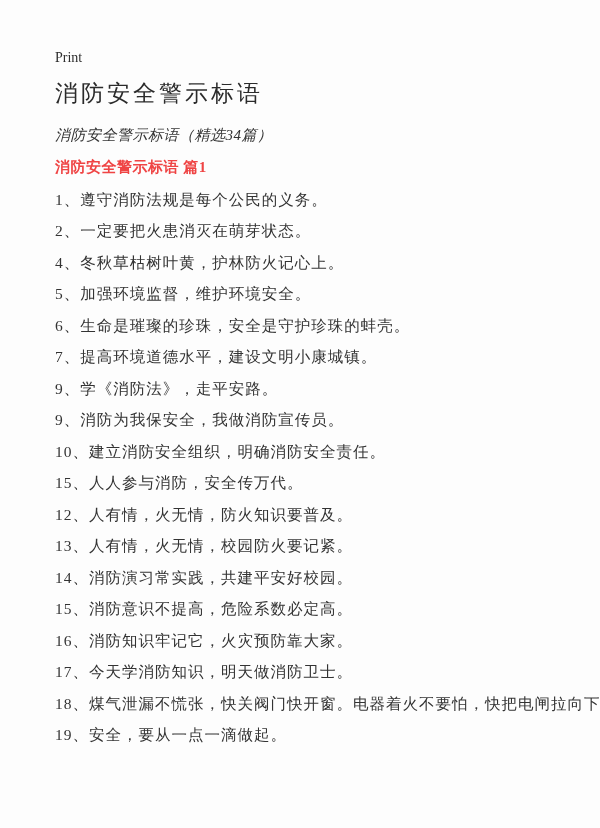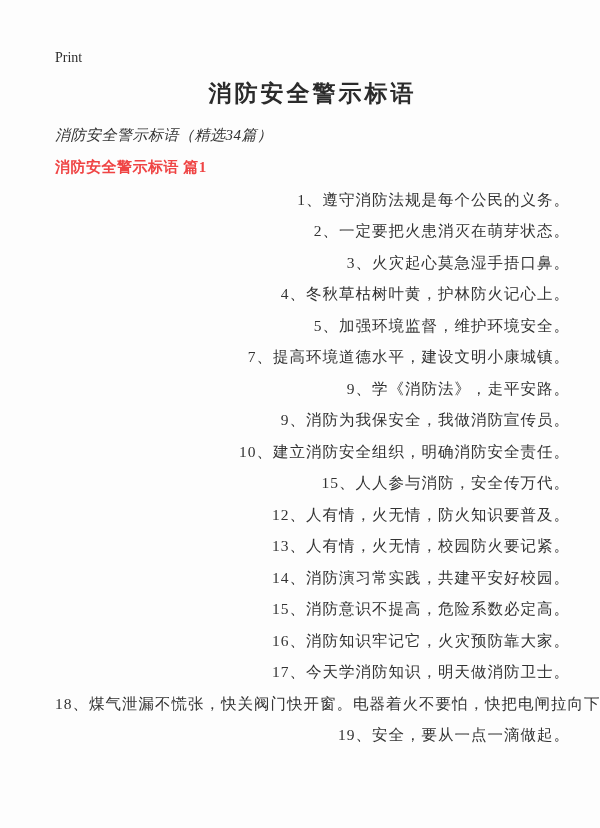--- a/index.html
+++ b/index.html
@@ -21,24 +21,23 @@
     padding: 48px 30px 0 55px;
   }
   .print-link {
     font-size: 14px;
     line-height: 17px;
     color: #2e2e2e;
     display: inline-block;
     cursor: pointer;
   }
   .doc-title {
-    text-align: center;
     font-size: 23px;
     line-height: 25px;
-    font-weight: 700;
+    font-weight: 400;
     letter-spacing: 3px;
     margin: 15px 0 0 0;
     color: #2b2b2b;
   }
   .doc-subtitle {
     font-size: 15px;
     line-height: 18px;
     margin: 20px 0 0 0;
     font-weight: 400;
     letter-spacing: 0.5px;
@@ -55,42 +54,41 @@
   .item-list {
     margin: 0;
     padding: 0;
   }
   .list-item {
     font-size: 15.5px;
     line-height: 16px;
     letter-spacing: 1px;
     margin: 15.5px 0 0 0;
     white-space: nowrap;
-    text-align: right;
   }
 </style>
 </head>
 <body>
 
 <div class="doc">
 
   <span class="print-link">Print</span>
 
   <h1 class="doc-title">消防安全警示标语</h1>
 
   <p class="doc-subtitle">消防安全警示标语（精选34篇）</p>
 
   <p class="section-heading">消防安全警示标语 篇1</p>
 
   <div class="item-list">
     <p class="list-item">1、遵守消防法规是每个公民的义务。</p>
     <p class="list-item">2、一定要把火患消灭在萌芽状态。</p>
-    <p class="list-item">3、火灾起心莫急湿手捂口鼻。</p>
     <p class="list-item">4、冬秋草枯树叶黄，护林防火记心上。</p>
     <p class="list-item">5、加强环境监督，维护环境安全。</p>
+    <p class="list-item">6、生命是璀璨的珍珠，安全是守护珍珠的蚌壳。</p>
     <p class="list-item">7、提高环境道德水平，建设文明小康城镇。</p>
     <p class="list-item">9、学《消防法》，走平安路。</p>
     <p class="list-item">9、消防为我保安全，我做消防宣传员。</p>
     <p class="list-item">10、建立消防安全组织，明确消防安全责任。</p>
     <p class="list-item">15、人人参与消防，安全传万代。</p>
     <p class="list-item">12、人有情，火无情，防火知识要普及。</p>
     <p class="list-item">13、人有情，火无情，校园防火要记紧。</p>
     <p class="list-item">14、消防演习常实践，共建平安好校园。</p>
     <p class="list-item">15、消防意识不提高，危险系数必定高。</p>
     <p class="list-item">16、消防知识牢记它，火灾预防靠大家。</p>

